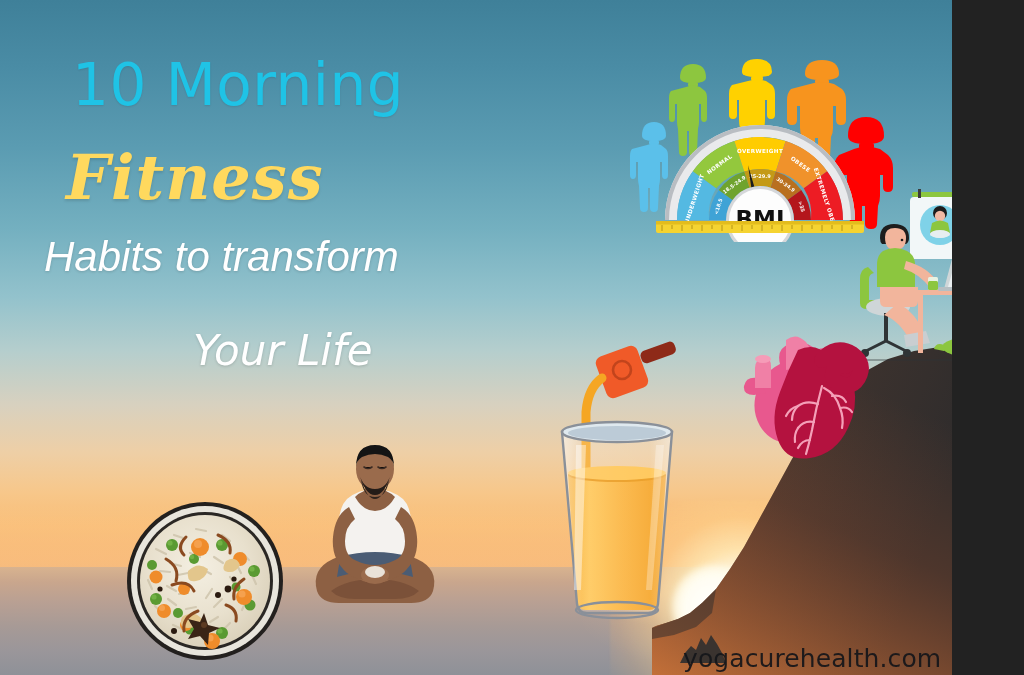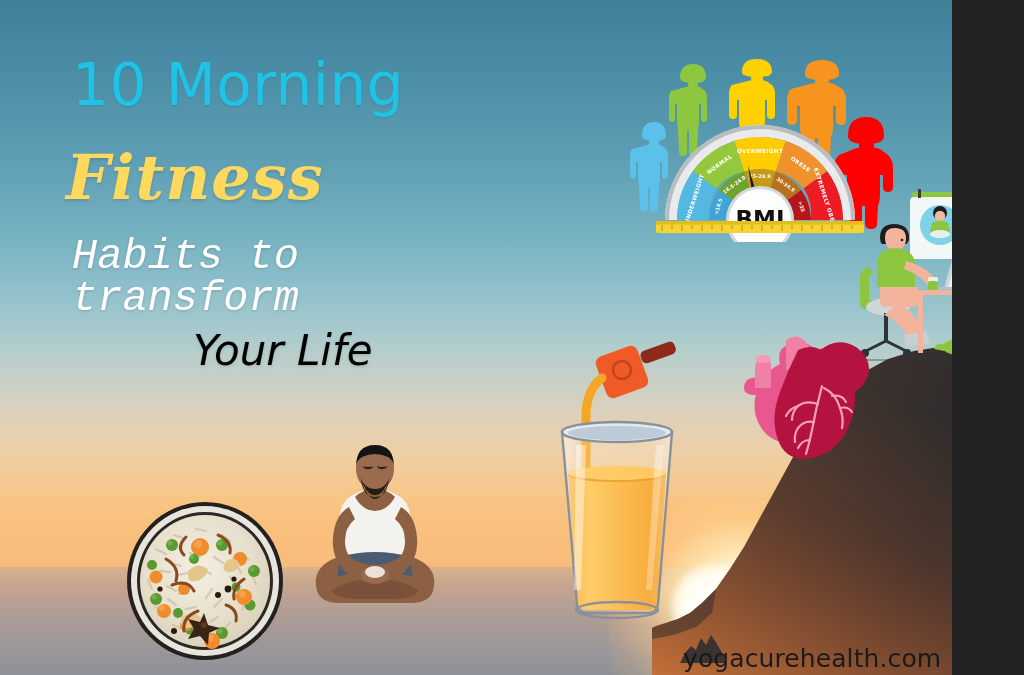--- a/index.html
+++ b/index.html
@@ -119,30 +119,30 @@
   }
   .t-line2 {
     position:absolute; left:66px; top:147px;
     font-size:62px; line-height:1.0;
     color:#ffd95e; font-weight:700; font-style:italic;
     font-family:"DejaVu Serif", serif;
     letter-spacing:1px;
     text-shadow:0 2px 3px rgba(0,0,0,.13);
   }
   .t-line3 {
-    position:absolute; left:72px; top:236px;
+    position:absolute; left:44px; top:236px;
     font-size:42px; line-height:1.0;
     color:#ffffff; font-style:italic; font-weight:400;
-    font-family:Liberation Mono, monospace;
+    font-family:Liberation Sans, sans-serif;
     text-shadow:0 1px 3px rgba(0,0,0,.16);
   }
   .t-line4 {
     position:absolute; left:193px; top:330px;
     font-size:42px; line-height:1.0;
-    color:#000000; font-style:italic; font-weight:400;
+    color:#ffffff; font-style:italic; font-weight:400;
     font-family:"DejaVu Sans", sans-serif;
     text-shadow:0 1px 3px rgba(0,0,0,.16);
   }
 
   
   .watermark {
     position:absolute; left:683px; top:644px;
     font-size:25px; color:#15161a;
     font-family:"DejaVu Sans", sans-serif;
     letter-spacing:.1px;

